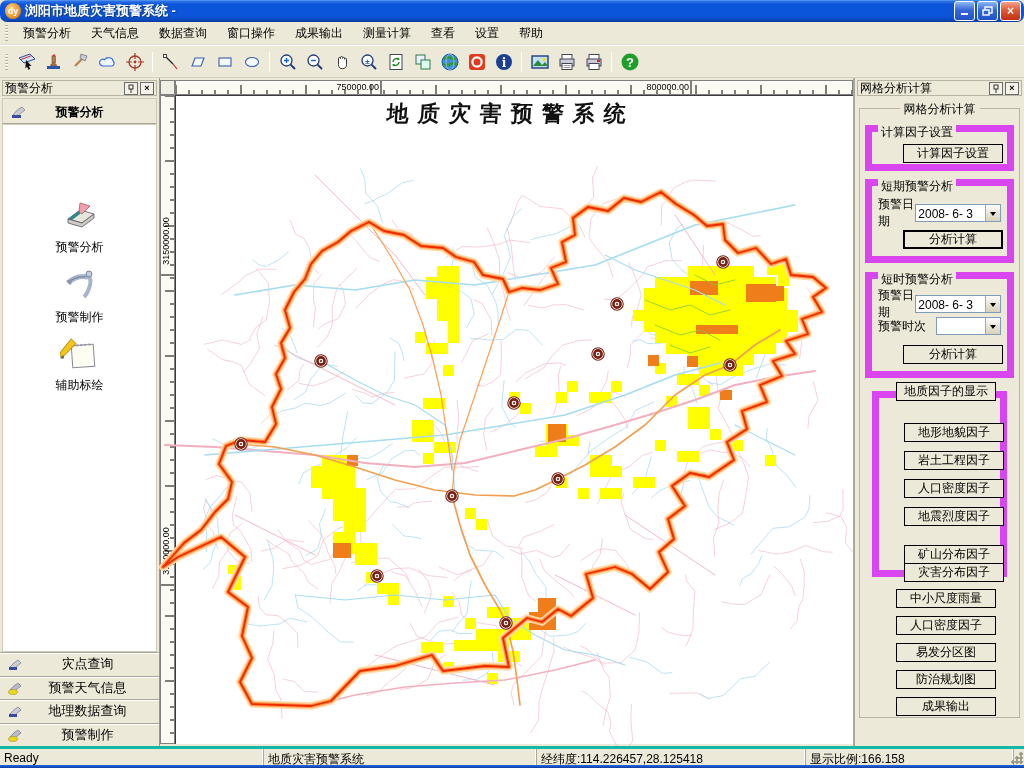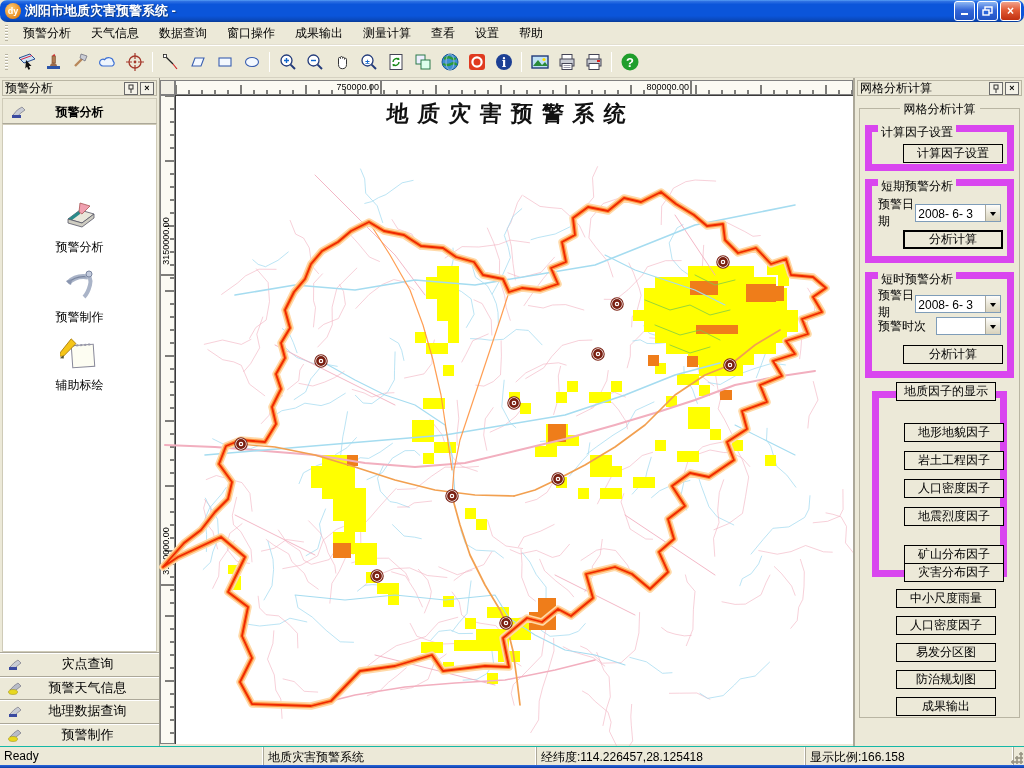--- a/index.html
+++ b/index.html
@@ -80,21 +80,21 @@
   .fld-row{ position:absolute; left:6px; right:6px; height:18px; display:flex; align-items:center; }
   .fld-row .flabel{ width:58px; font-size:12px; }
   .combo{ flex:1; height:18px; border:1px solid #7f9db9; background:#fff; display:flex; }
   .combo .val{ flex:1; font-size:12px; padding:2px 12px 0 2px; overflow:hidden; white-space:nowrap; }
   .combo .drop{ width:15px; background:linear-gradient(180deg,#fdfdfb,#e6e2d2 60%,#d8d2bc); border-left:1px solid #aca899;
     display:flex; align-items:center; justify-content:center; }
   .combo .drop::after{ content:""; border:3.5px solid transparent; border-top:4px solid #000; margin-top:4px; }
 
   
   .statusbar{ position:absolute; left:0; right:0; bottom:3px; height:19px; background:#ece9d8;
-    border-top:1px solid #14b8a6; display:flex; font-size:12px; }
+    border-top:3px solid #14b8a6; display:flex; font-size:12px; }
   .sb-sec{ height:100%; padding:2px 4px; border-right:1px solid #aca899; box-shadow:inset -1px 0 0 #fff; overflow:hidden; white-space:nowrap; }
   .sb-grip{ flex:1; position:relative; }
   .sb-grip::after{ content:""; position:absolute; right:1px; bottom:1px; width:12px; height:12px;
     background:
       radial-gradient(circle at 10px 10px,#9a9685 1.5px,transparent 2px),
       radial-gradient(circle at 6px 10px,#9a9685 1.5px,transparent 2px),
       radial-gradient(circle at 10px 6px,#9a9685 1.5px,transparent 2px),
       radial-gradient(circle at 2px 10px,#9a9685 1.5px,transparent 2px),
       radial-gradient(circle at 10px 2px,#9a9685 1.5px,transparent 2px),
       radial-gradient(circle at 6px 6px,#9a9685 1.5px,transparent 2px); }

